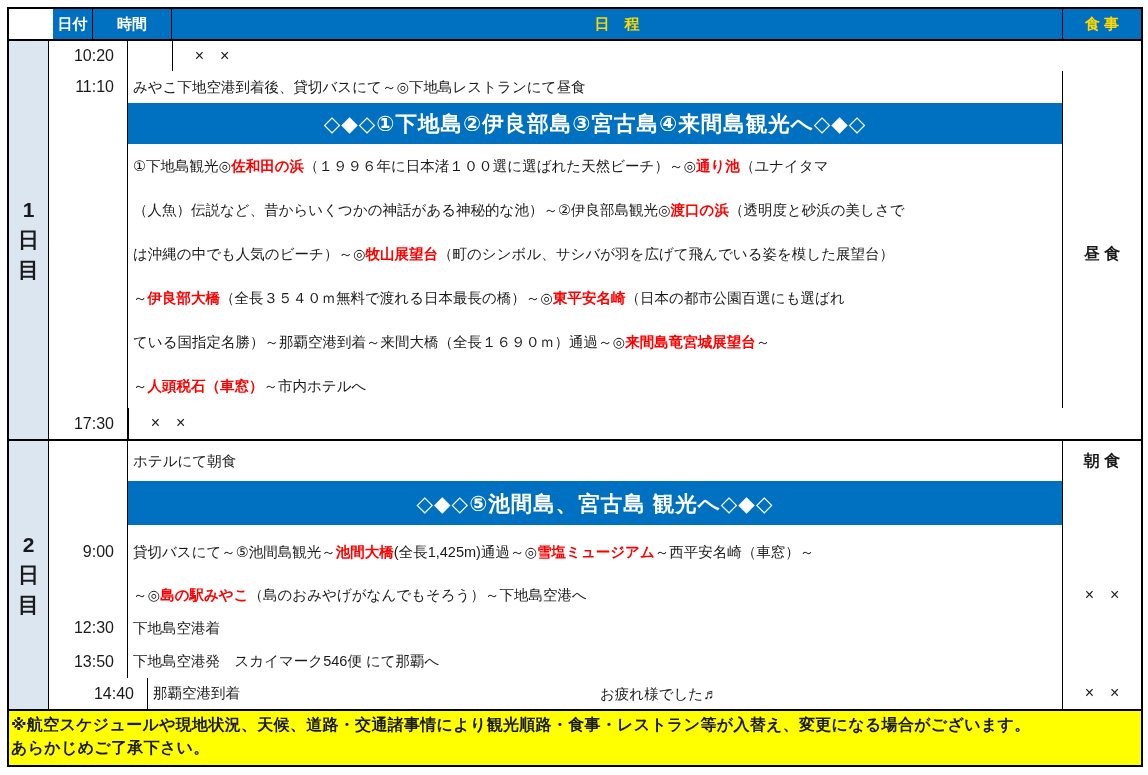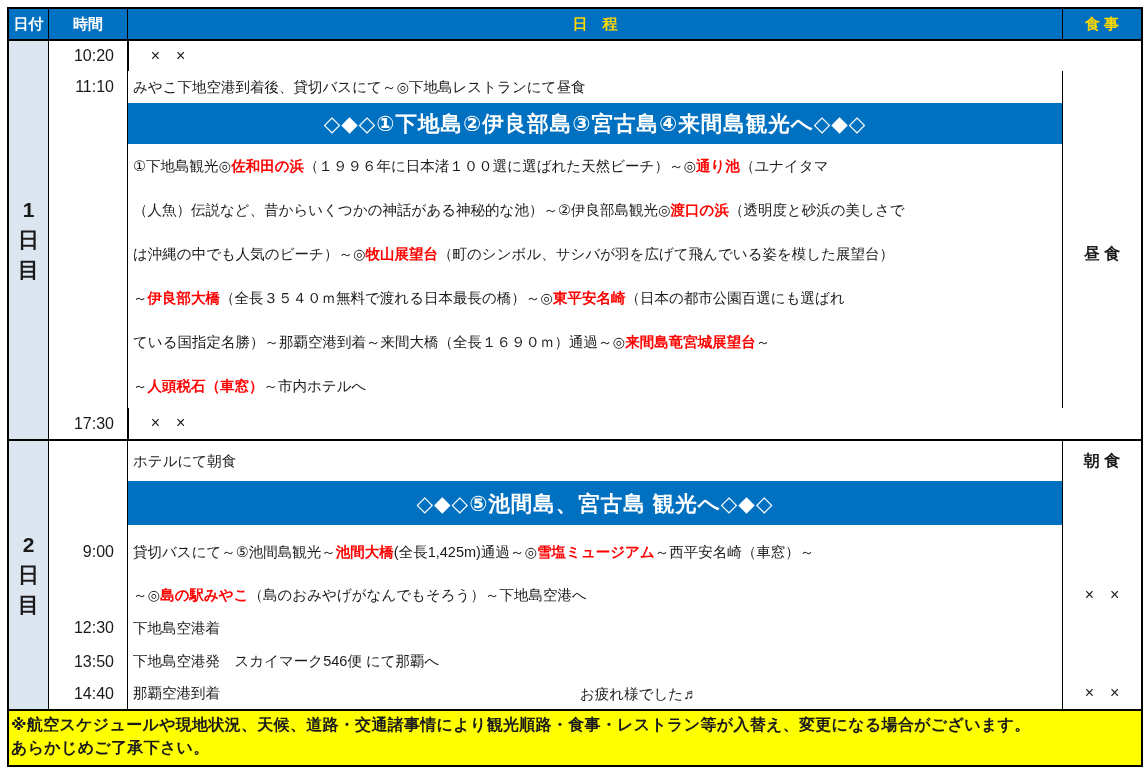--- a/index.html
+++ b/index.html
@@ -4,21 +4,21 @@
 <style>
   :root{
     --blue:#0070c0; --gold:#ffd800; --ltblue:#dce6f1; --red:#ff0000;
     --yellow:#ffff00; --ink:#1a1a1a;
   }
   *{box-sizing:border-box;margin:0;padding:0;}
   html,body{width:1148px;height:775px;background:#fff;overflow:hidden;}
   body{font-family:"Liberation Sans","DejaVu Sans",sans-serif;color:var(--ink);}
   .page{position:absolute;left:7px;top:7px;width:1136px;}
   .table{border:2px solid #000;background:#fff;}
-  .hrow{display:flex;height:32px;border-bottom:2px solid #000;}
+  .hrow{display:flex;height:32px;border-bottom:2px solid #000;padding-left:44px;}
   .hcell{background:var(--blue);color:#fff;font-weight:700;font-size:15px;
          display:flex;align-items:center;justify-content:center;white-space:nowrap;}
   .hcell.ylw{color:var(--gold);}
   .c-date{width:40px;border-right:1px solid #000;}
   .c-time{width:79px;border-right:1px solid #000;}
   .c-sched{flex:1;}
   .c-meal{width:79px;border-left:1px solid #000;}
   .dayblock{display:flex;}
   .dayblock.first{border-bottom:2px solid #000;}
   .daycell{width:40px;background:var(--ltblue);border-right:1px solid #000;
@@ -54,21 +54,21 @@
       <div class="hcell c-meal ylw">食 事</div>
     </div>
     <div id="days">
         <div class="dayblock first">
           <div class="daycell">
             <div class="daychar">1</div>
             <div class="daychar">日</div>
             <div class="daychar">目</div>
           </div>
           <div class="dayrows">
-            <div class="row" style="height: 30px;">
+            <div class="row" style="height: 30px; gap: 44px;">
               <div class="tcell">10:20</div>
               <div class="mcell">×　×</div>
             </div>
             <div class="row" style="height: 32px;">
               <div class="tcell">11:10</div>
               <div class="ccell">
                 <span>みやこ下地空港到着後、貸切バスにて～◎下地島レストランにて昼食</span>
               </div>
               <div class="mcell"></div>
             </div>
@@ -187,21 +187,21 @@
               </div>
               <div class="mcell"></div>
             </div>
             <div class="row" style="height: 33px;">
               <div class="tcell">13:50</div>
               <div class="ccell">
                 <span>下地島空港発　スカイマーク546便 にて那覇へ</span>
               </div>
               <div class="mcell"></div>
             </div>
-            <div class="row" style="height: 31px;">
+            <div class="row" style="height: 31px; padding-left: 20px;">
               <div class="tcell">14:40</div>
               <div class="ccell">
                 <span>那覇空港到着</span>
                 <span class="note">お疲れ様でした♬</span>
               </div>
               <div class="mcell">×　×</div>
             </div>
           </div>
         </div>
       </div>

